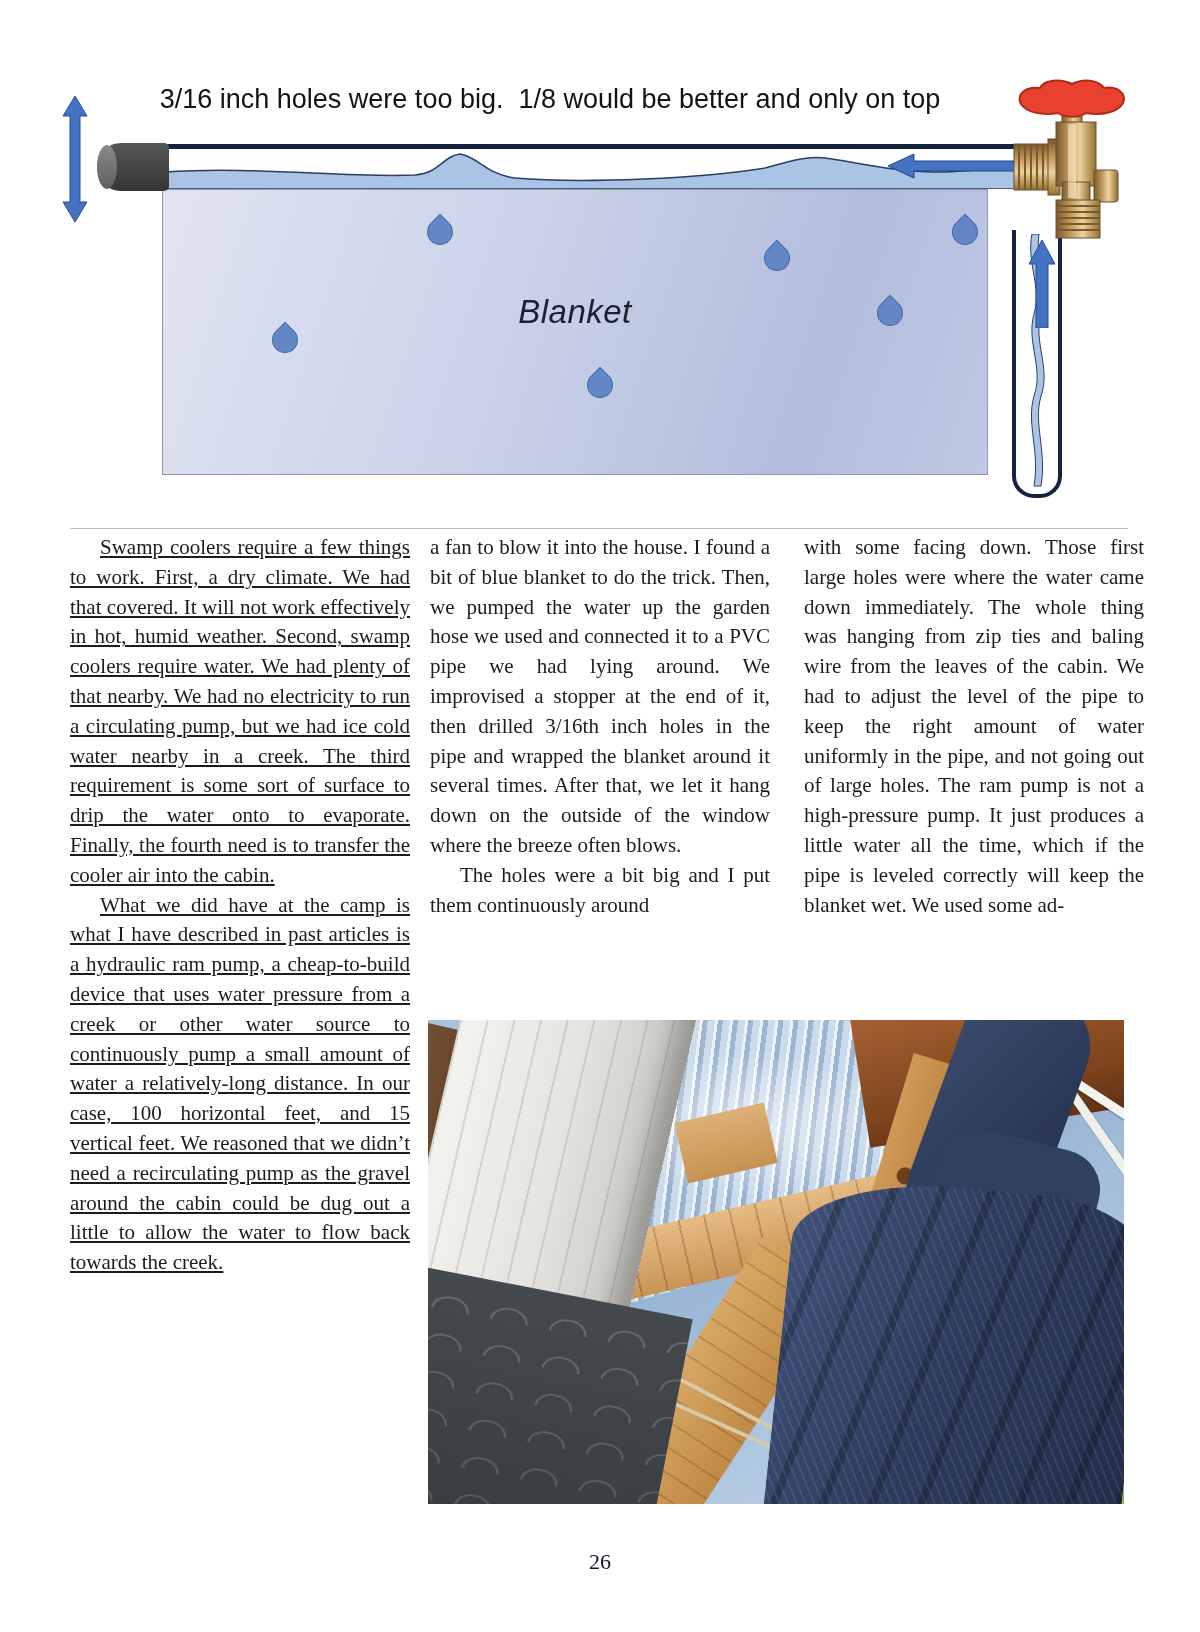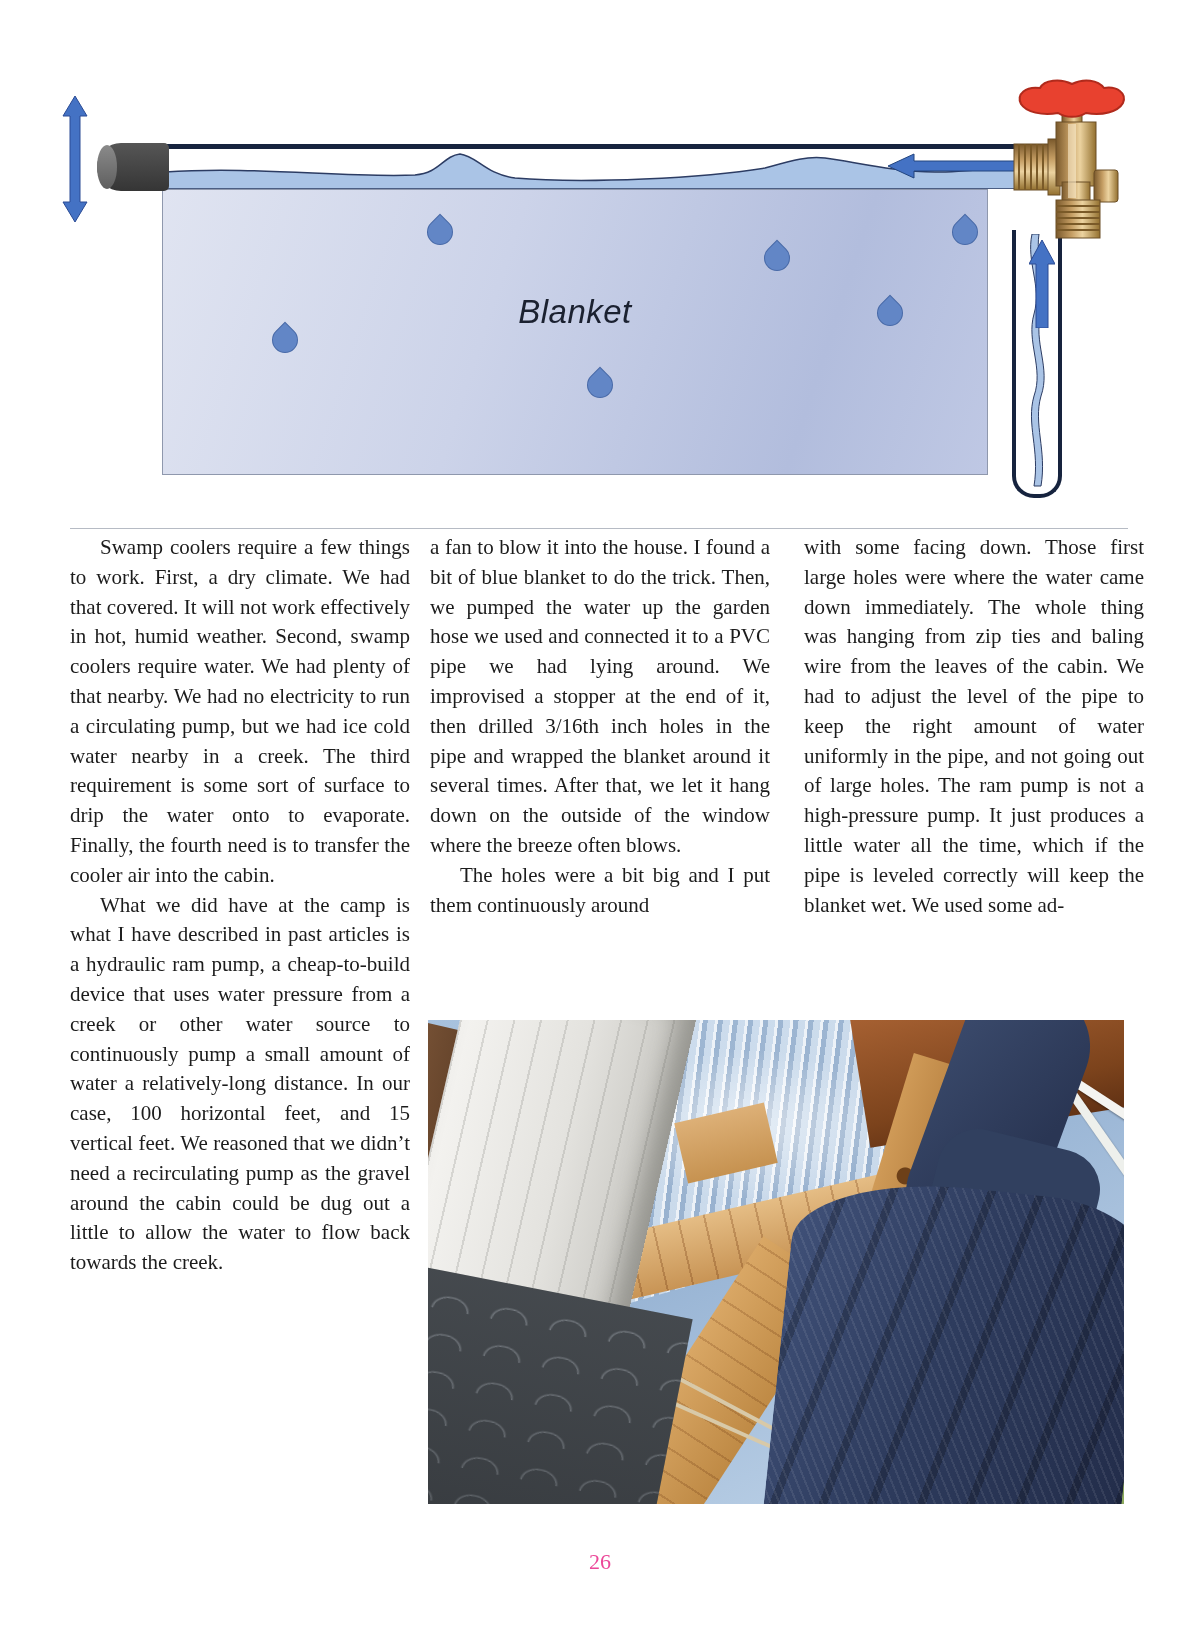--- a/index.html
+++ b/index.html
@@ -30,21 +30,21 @@
   .stand-pipe { position:absolute; left:1012px; top:230px; width:50px; height:268px;
           background:#ffffff; border:4px solid #16233e; border-top:none;
           border-radius:0 0 22px 22px; z-index:3; }
 
   
   .rule { position:absolute; left:70px; top:528px; width:1058px; height:1px; background:#b6bbc4; }
   .col { position:absolute; top:533px; width:340px; font-size:21px; line-height:29.8px;
          text-align:justify; }
   .col p { margin:0; }
   .col p.indent { text-indent:30px; }
-  #col1 { left:70px; }  #col2 { left:430px; }  #col3 { left:804px; }
+  #col1 { left:70px;text-decoration:underline; }  #col2 { left:430px; }  #col3 { left:804px; }
 
   
   .photo { position:absolute; left:428px; top:1020px; width:696px; height:484px; overflow:hidden;
            background:linear-gradient(155deg,#a8c2de 0%,#98b4d4 45%,#c6d9ec 100%); }
   .photo div { position:absolute; }
   .cloud { border-radius:50%; }
   .c1 { left:180px; top:30px; width:280px; height:150px;
         background:radial-gradient(ellipse at center,rgba(255,255,255,.95),rgba(255,255,255,0) 70%); }
   .c2 { left:410px; top:170px; width:320px; height:190px;
         background:radial-gradient(ellipse at center,rgba(255,255,255,.85),rgba(255,255,255,0) 70%); }
@@ -97,27 +97,28 @@
         border-radius:50% 30% 0 0 / 70px 60px 0 0;
         background:repeating-linear-gradient(62deg,rgba(255,255,255,.08) 0 2px,transparent 2px 8px),
           repeating-linear-gradient(105deg,rgba(0,0,0,.22) 0 8px,transparent 8px 46px),
           linear-gradient(110deg,#41527a 0%,#2e3c5e 45%,#222c49 100%); }
   .strap1 { left:548px; top:50px; width:175px; height:9px; transform:rotate(33deg);
         background:#f4f4f1; box-shadow:0 1px 2px rgba(0,0,0,.35); }
   .strap2 { left:648px; top:-12px; width:9px; height:195px; transform:rotate(-35deg);
         background:#eef0ec; box-shadow:0 1px 2px rgba(0,0,0,.3); }
 
   .page-number { position:absolute; left:0; top:1549px; width:100%; text-align:center;
-        font-size:22px; color:#ec4899; }
+        font-size:22px; color:#0f172a; }
 </style>
 </head>
 <body>
 
 <div class="diagram">
 
+  <div class="caption">3/16 inch holes were too big.  1/8 would be better and only on top</div>
 
   <svg class="svgabs" style="left:62px;top:96px" width="26" height="126" viewBox="0 0 26 126">
     <path d="M13,0 L25,20 L18,20 L18,106 L25,106 L13,126 L1,106 L8,106 L8,20 L1,20 Z" fill="#4472c4" stroke="#2a4a94" stroke-width="1"></path>
   </svg>
 
   <div class="blanket">
     <div class="blanket-label">Blanket</div>
   </div>
 
   <div class="drop" style="left:427px;top:219px"></div>

